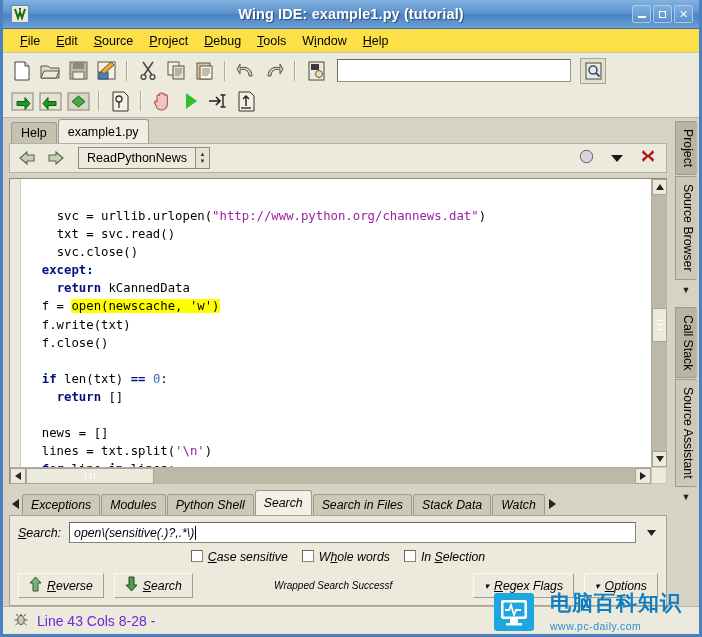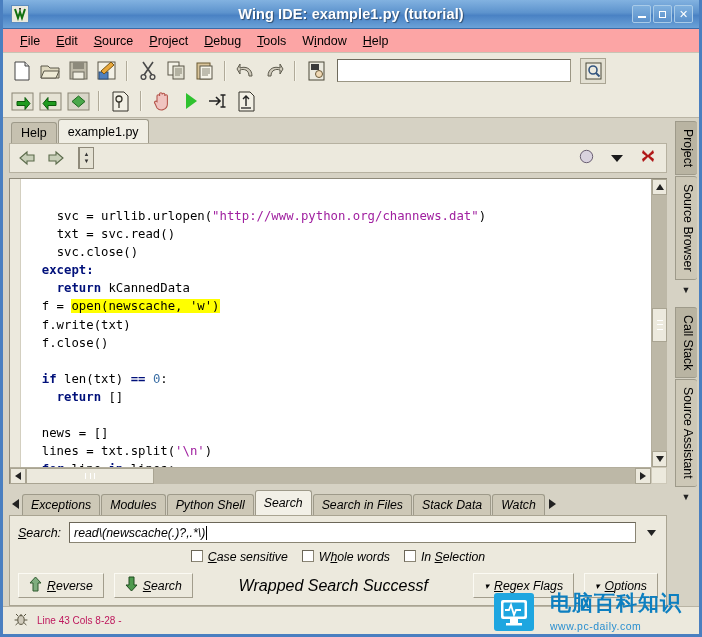--- a/index.html
+++ b/index.html
@@ -53,21 +53,21 @@
     border-radius: 2px;
     color: #ffffff; font-size: 11px;
     display: flex; align-items: center; justify-content: center;
     line-height: 1;
   }
   .tbtn .sq { width:7px; height:7px; border:1.5px solid #fff; }
   .tbtn .dash { width:8px; height:2px; background:#fff; margin-top:6px;}
   
   .menubar {
     height: 24px; flex: 0 0 24px;
-    background: #fca5a5;
+    background: #fde047;
     display: flex; align-items: center;
     padding-left: 9px;
     border-bottom: 1px solid #c8c4b4;
     font-size: 12.5px; color: #000;
   }
   .menu-item { padding: 2px 8px; cursor: default; }
   .menu-item u { text-decoration: underline; }
   
   .toolbars {
     background: #ece9dd;
@@ -285,21 +285,21 @@
   }
   .brow { display:flex; align-items:center; gap: 10px; margin-top: 9px; }
   .bbtn {
     height: 25px; padding: 0 10px;
     background: #ece9dd;
     border: 1px solid #a29d8c;
     border-top-color:#fbfaf3; border-left-color:#fbfaf3;
     font-size: 12.3px; color: #000;
     display:flex; align-items:center; gap: 5px;
   }
-  .statustext { flex: 1 1 auto; text-align:center; font-size:16px; color:#000; }
+  .statustext { flex: 1 1 auto; text-align:center; font-size:10px; color:#000; }
   
   .rail {
     width: 26px; flex: 0 0 26px;
     background: #d6d2c4;
     display: flex; flex-direction: column;
     align-items: center;
     padding-top: 3px;
   }
   .rtab {
     writing-mode: vertical-rl;
@@ -320,21 +320,21 @@
   .rail-sep { height: 7px; }
   
   .statusbar {
     height: 28px; flex: 0 0 28px;
     background: #ece9dd;
     border-top: 1px solid #b9b4a4;
     display: flex; align-items: center;
     padding-left: 10px; gap: 8px;
     position: relative;
   }
-  .status-label { font-size: 10px; color: #be185d; }
+  .status-label { font-size: 14px; color: #6d28d9; }
   .watermark {
     position: absolute; right: 0; top: -18px;
     width: 205px; height: 46px;
     display: flex; align-items: center; gap: 16px;
   }
   .wm-icon {
     width: 40px; height: 38px; background: #1ea6e0;
     border-radius: 3px;
     display:flex; align-items:center; justify-content:center;
   }
@@ -522,20 +522,21 @@
           <svg width="19" height="16" viewBox="0 0 19 16">
               <path d="M9 2 L2 8 L9 14 v-3 h7 v-6 h-7 z" fill="#c8cfb8" stroke="#5a6a4a" stroke-width="1.1"></path>
             </svg>
         </div>
         <div class="navarrow">
           <svg width="19" height="16" viewBox="0 0 19 16">
               <path d="M10 2 L17 8 L10 14 v-3 h-7 v-6 h7 z" fill="#c8cfb8" stroke="#5a6a4a" stroke-width="1.1"></path>
             </svg>
         </div>
         <div class="combo">
+          <div class="val">ReadPythonNews</div>
           <div class="spin">
               <span>▲</span>
               <span>▼</span>
             </div>
         </div>
         <div class="ednav-right">
           <div>
             <svg width="15" height="15" viewBox="0 0 15 15">
                 <circle cx="7.5" cy="7.5" r="6.2" fill="#d9d2de" stroke="#6a5f72"></circle>
                 <path d="M7.5 1.3 a6.2 6.2 0 0 0 0 12.4 a4.6 4.6 0 0 1 0 -12.4" fill="#6b5f78"></path>
@@ -623,21 +624,21 @@
           <div class="tab-scroll">
             <svg width="7" height="10" viewBox="0 0 7 10">
                 <path d="M0 0 L0 10 L7 5 Z" fill="#222"></path>
               </svg>
           </div>
         </div>
         <div class="bpanel">
           <div class="srow">
             <div class="slabel"><u>S</u>earch:</div>
             <div class="sfield">
-              <span>read\(newscache(.)?,.*\)</span>
+              <span>open\(sensitive(.)?,.*\)</span>
               <span class="caret"></span>
             </div>
             <div class="sdrop">
               <svg width="9" height="6" viewBox="0 0 9 6">
                   <path d="M0 0 L9 0 L4.5 6 Z" fill="#222"></path>
                 </svg>
             </div>
           </div>
           <div class="crow">
             <div class="cb">

